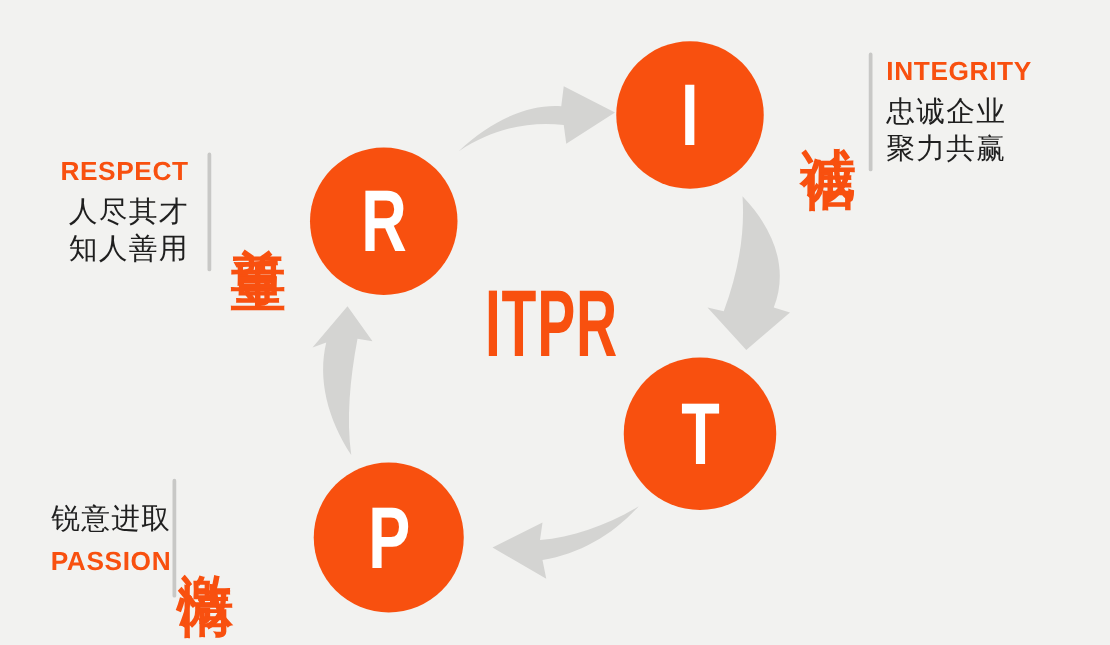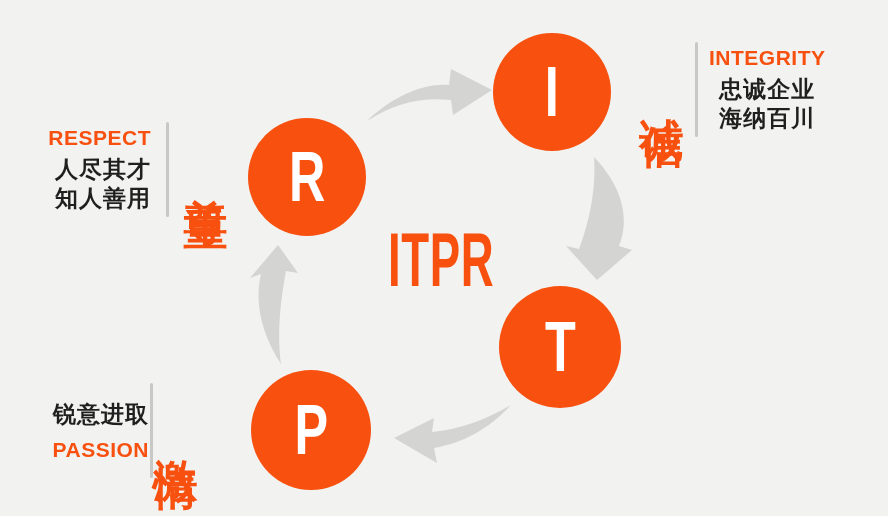--- a/index.html
+++ b/index.html
@@ -87,40 +87,40 @@
   .en-label {
     color: var(--accent);
     font-size: 21px;
     font-weight: 700;
     letter-spacing: 0.5px;
     white-space: nowrap;
   }
   .cn-line {
     color: var(--dark-text);
     font-size: 23px;
-    font-weight: 700;
+    font-weight: 400;
     line-height: 29px;
     letter-spacing: 1px;
     white-space: nowrap;
   }
   .text-block { display: block; }
   .align-right { text-align: right; }
-  .align-left  { text-align: center; }
+  .align-left  { text-align: left; }
 
   .group-r { left: 36px;  top: 122px; gap: 15px; }
   .group-r .text-block { width: 115px; }
   .group-r .en-label { margin-bottom: 5px; }
 
   .group-i { left: 640px; top: 42px;  gap: 11px; }
   .group-i .en-label { margin-bottom: 5px; }
 
   .group-t { left: 640px; top: 297px; gap: 11px; }
   .group-t .en-label { margin-top: 7px; }
 
-  .group-p { left: 36px;  top: 383px; gap: 1px; }
+  .group-p { left: 24px;  top: 383px; gap: 1px; }
   .group-p .text-block { width: 113px; }
   .group-p .en-label { margin-top: 9px; }
 </style>
 </head>
 <body>
 
 <div class="diagram">
 
   <svg class="arrows" viewBox="0 0 888 516" xmlns="http://www.w3.org/2000/svg" aria-hidden="true">
     <path d="M 367 121 C 394 95, 425 83, 449 85 L 451 69 L 492 90 L 453 115 L 451 100 C 424 97, 396 102, 367 121 Z"></path>
@@ -153,21 +153,21 @@
     <div class="vdivider"></div>
     <div class="cn-vertical">尊重</div>
   </div>
 
   <div class="label-group group-i">
     <div class="cn-vertical">诚信</div>
     <div class="vdivider"></div>
     <div class="text-block align-left">
       <div class="en-label">INTEGRITY</div>
       <div class="cn-line">忠诚企业</div>
-      <div class="cn-line">海纳百川</div>
+      <div class="cn-line">聚力共赢</div>
     </div>
   </div>
 
 
   <div class="label-group group-p">
     <div class="text-block align-right">
       <div class="cn-line">锐意进取</div>
       <div class="en-label">PASSION</div>
     </div>
     <div class="vdivider"></div>

